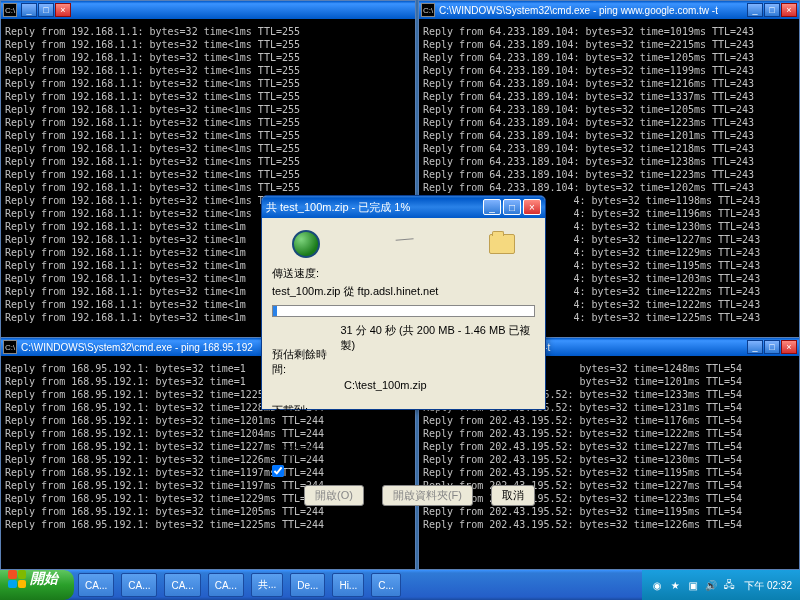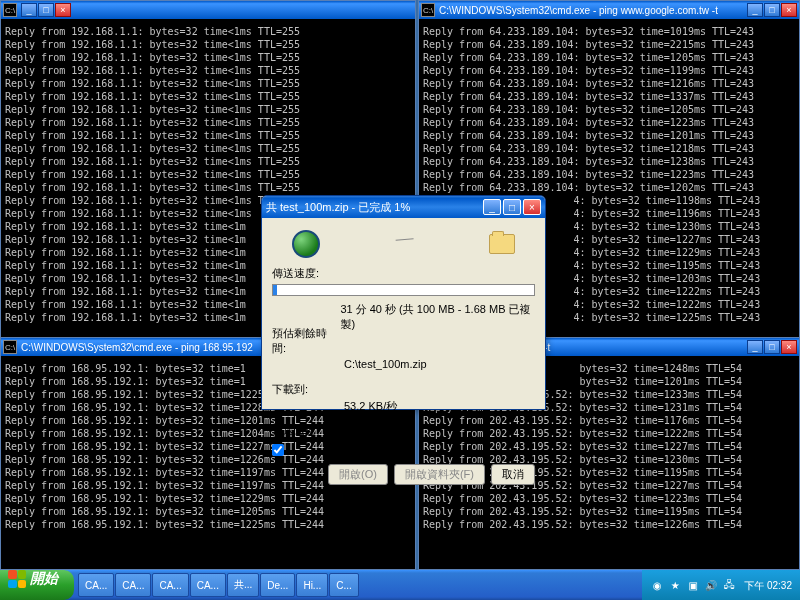--- a/index.html
+++ b/index.html
@@ -32,33 +32,33 @@
 .folder { width: 26px; height: 20px; background: #f5d97f; border: 1px solid #c0a050; border-radius: 2px; position: relative; }
 .folder::before { content: ''; position: absolute; top: -4px; left: 2px; width: 10px; height: 4px; background: #f5d97f; border: 1px solid #c0a050; border-bottom: none; border-radius: 2px 2px 0 0; }
 .dl-status-label { margin-bottom: 3px; }
 .dl-filename { margin-bottom: 6px; }
 .dl-progress { width: 100%; height: 12px; border: 1px solid #888; background: #fff; margin-bottom: 6px; position: relative; }
 .dl-progress-fill { height: 100%; background: repeating-linear-gradient(to right, #2a82e8 0, #2a82e8 6px, transparent 6px, transparent 8px); width: 1.5%; }
 .dl-info-row { display: flex; margin-bottom: 2px; }
 .dl-info-label { width: 72px; margin-top: 24px; }
 .dl-checkbox-row { display: flex; align-items: center; margin: 6px 0 8px; }
 .dl-checkbox { width: 12px; height: 12px; margin-right: 4px; }
-.dl-buttons { display: flex; justify-content: flex-end; gap: 6px; }
+.dl-buttons { display: flex; justify-content: flex-end; gap: 18px; }
 .xp-button { padding: 2px 10px; background: #ece9d8; border: 1px solid #888; border-radius: 3px; font-size: 11px; cursor: pointer; }
 .xp-button:disabled { color: #888; }
 
 .taskbar { position: absolute; bottom: 0; left: 0; right: 0; height: 30px; background: linear-gradient(to bottom, #3a93ff 0%, #2f7ad6 10%, #245ec8 90%, #1a4a9f 100%); display: flex; align-items: center; }
 .start-btn { height: 30px; padding: 0 16px 0 8px; background: linear-gradient(to bottom, #5fc65f 0%, #2a9f2a 50%, #1a7a1a 100%); color: #fff; font-weight: bold; font-style: italic; font-size: 14px; display: flex; align-items: flex-start; border-radius: 0 10px 10px 0; cursor: pointer; gap: 4px; }
 .start-logo { width: 18px; height: 18px; display: grid; grid-template: 1fr 1fr / 1fr 1fr; gap: 1px; }
 .start-logo span { border-radius: 2px; }
 .start-logo span:nth-child(1) { background: #f25022; }
 .start-logo span:nth-child(2) { background: #7fba00; }
 .start-logo span:nth-child(3) { background: #00a4ef; }
 .start-logo span:nth-child(4) { background: #ffb900; }
-.task-items { flex: 1; display: flex; align-items: center; gap: 1px; padding: 0 4px; overflow: hidden; text-align: right; }
+.task-items { flex: 1; display: flex; align-items: center; gap: 7px; padding: 0 4px; overflow: hidden; text-align: right; }
 .task-item { height: 24px; padding: 0 6px; background: linear-gradient(to bottom, #5a9fef, #3a7fd6); border: 1px solid #1a4a9f; color: #fff; font-size: 10px; display: flex; align-items: center; white-space: nowrap; overflow: hidden; cursor: pointer; border-radius: 2px; }
 .systray { height: 30px; background: linear-gradient(to bottom, #1a9fdf 0%, #148fc8 50%, #0a7fb0 100%); display: flex; align-items: center; padding: 0 8px; gap: 4px; color: #fff; font-size: 10px; }
 .tray-icon { width: 14px; height: 14px; display: flex; align-items: center; justify-content: center; }
 .clock { text-align: center; line-height: 1.1; margin-left: 4px; }
 </style>
 </head>
 <body>
 
 <div id="cmd-tl" class="cmd-window">
   <div class="cmd-titlebar">
@@ -188,26 +188,27 @@
       <div class="dl-btn close">×</div>
     </div>
   </div>
   <div class="dl-body">
     <div class="dl-icons">
       <div class="globe"></div>
       <div class="paper"></div>
       <div class="folder"></div>
     </div>
     <div class="dl-status-label">傳送速度:</div>
+    <div class="dl-filename">test_100m.zip 從 ftp.adsl.hinet.net</div>
     <div class="dl-progress">
       <div class="dl-progress-fill"></div>
     </div>
     <div class="dl-info-row">
       <div class="dl-info-label">預估剩餘時間:</div>
-      <div>31 分 40 秒 (共 100 MB - 1.68 MB 已複製)</div>
+      <div>31 分 40 秒 (共 200 MB - 1.46 MB 已複製)</div>
     </div>
     <div class="dl-info-row">
       <div class="dl-info-label">下載到:</div>
       <div>C:\test_100m.zip</div>
     </div>
     <div class="dl-info-row">
       <div class="dl-info-label">傳送速度:</div>
       <div>53.2 KB/秒</div>
     </div>
     <div class="dl-checkbox-row">

